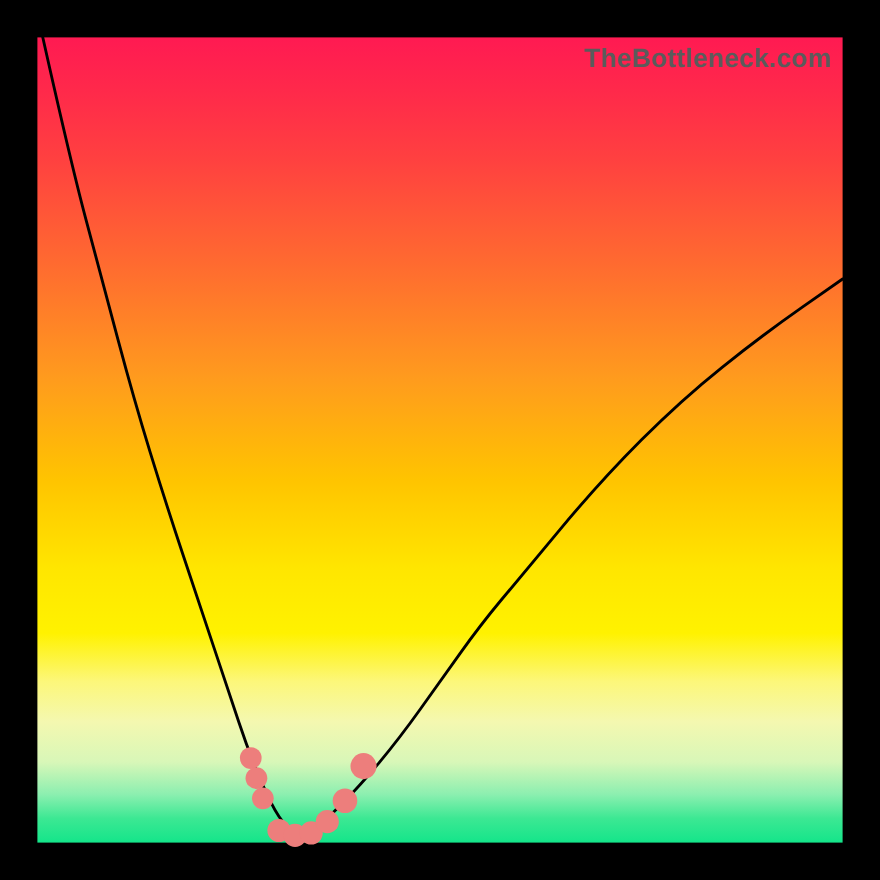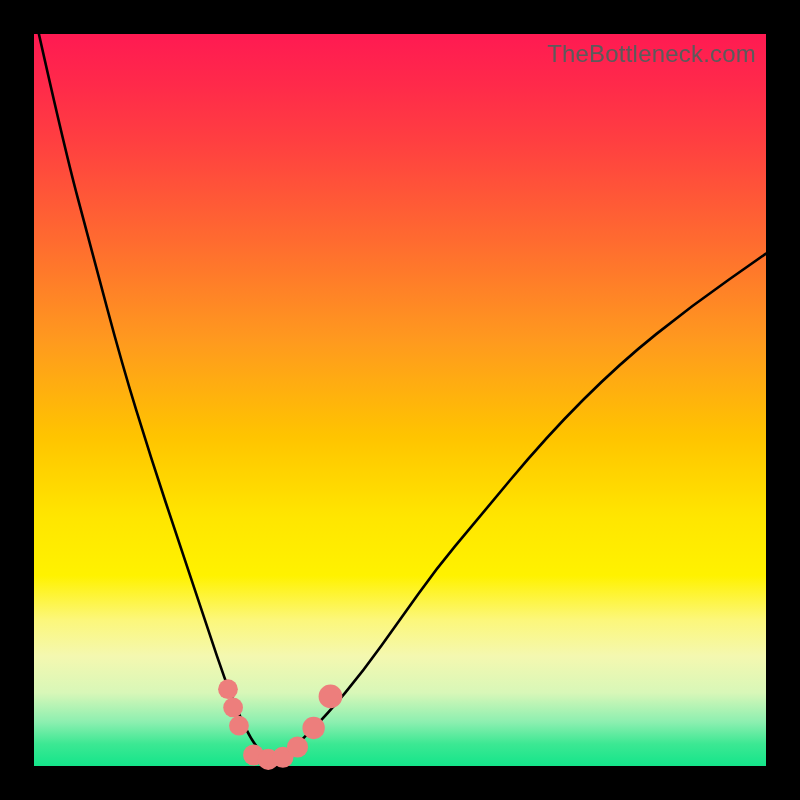--- a/index.html
+++ b/index.html
@@ -38,21 +38,21 @@
       #3ce893 97%,
       #14e58a 100%
     );
   }
   .watermark {
     position: absolute;
     top: 6px;
     right: 10px;
     font-family: Arial, Helvetica, sans-serif;
     font-size: 24px;
-    font-weight: 400;
+    font-weight: 700;
     color: #5b5b5b;
     letter-spacing: 0.2px;
     white-space: nowrap;
   }
   svg.curves {
     position: absolute;
     left: 0;
     top: 0;
     width: 732px;
     height: 732px;

